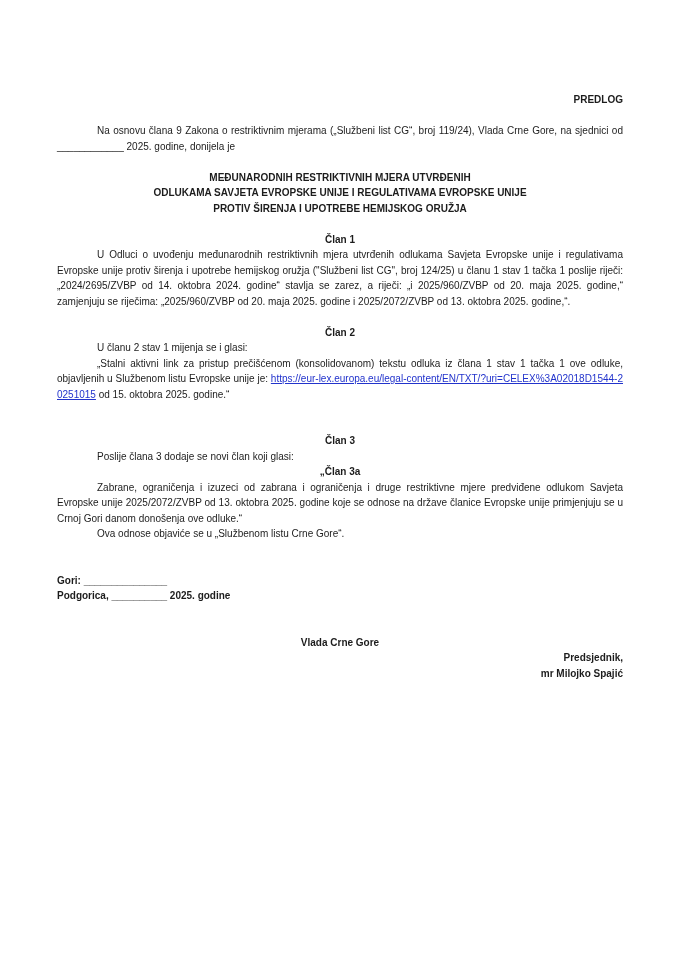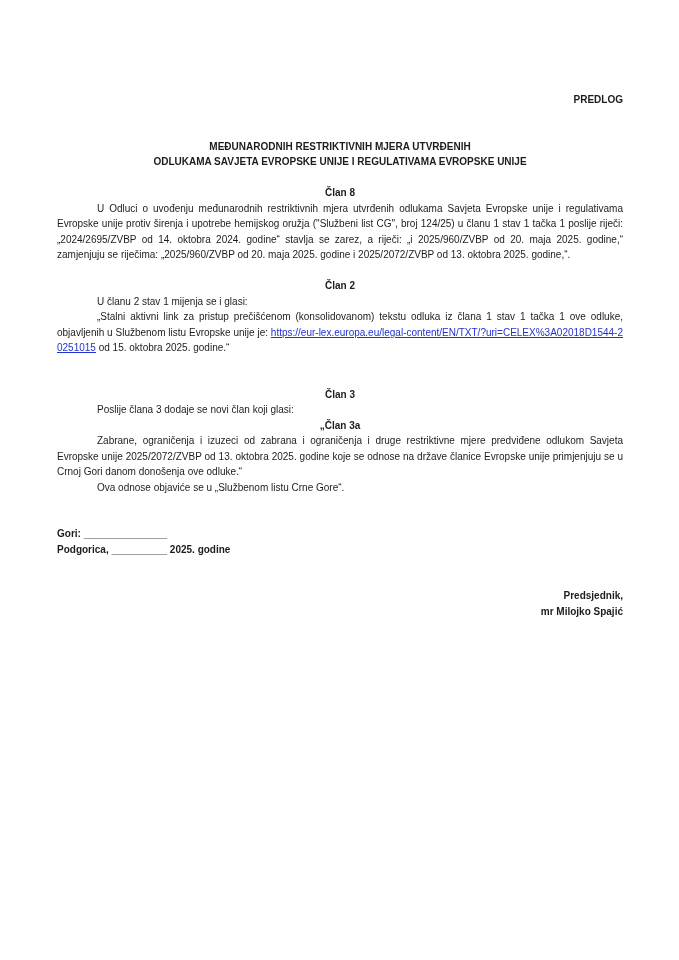--- a/index.html
+++ b/index.html
@@ -38,31 +38,33 @@
 </style>
 </head>
 <body>
 
 <div class="page">
 
   <div class="line right bold">PREDLOG</div>
 
   <div class="gap1"></div>
 
+  <p class="body">Na osnovu člana 9 Zakona o restriktivnim mjerama („Službeni list CG“, broj 119/24), Vlada Crne Gore, na sjednici od ____________ 2025. godine, donijela je</p>
 
   <div class="gap1"></div>
 
   <div>
     <div class="line heading">MEĐUNARODNIH RESTRIKTIVNIH MJERA UTVRĐENIH</div>
     <div class="line heading">ODLUKAMA SAVJETA EVROPSKE UNIJE I REGULATIVAMA EVROPSKE UNIJE</div>
+    <div class="line heading">PROTIV ŠIRENJA I UPOTREBE HEMIJSKOG ORUŽJA</div>
   </div>
 
   <div class="gap1"></div>
 
-  <div class="line heading">Član 8</div>
+  <div class="line heading">Član 1</div>
   <p class="body">U Odluci o uvođenju međunarodnih restriktivnih mjera utvrđenih odlukama Savjeta Evropske unije i regulativama Evropske unije protiv širenja i upotrebe hemijskog oružja ("Službeni list CG", broj 124/25) u članu 1 stav 1 tačka 1 poslije riječi: „2024/2695/ZVBP od 14. oktobra 2024. godine“ stavlja se zarez, a riječi: „i 2025/960/ZVBP od 20. maja 2025. godine,“ zamjenjuju se riječima: „2025/960/ZVBP od 20. maja 2025. godine i 2025/2072/ZVBP od 13. oktobra 2025. godine,“.</p>
 
   <div class="gap1"></div>
 
   <div class="line heading">Član 2</div>
   <p class="body">U članu 2 stav 1 mijenja se i glasi:</p>
   <p class="body"><span>„Stalni aktivni link za pristup prečišćenom (konsolidovanom) tekstu odluka iz člana 1 stav 1 tačka 1 ove odluke, objavljenih u Službenom listu Evropske unije je: </span><a class="doclink" href="#">https://eur-lex.europa.eu/legal-content/EN/TXT/?uri=CELEX%3A02018D1544-20251015</a><span> od 15. oktobra 2025. godine.“</span></p>
 
   <div class="gap2"></div>
 
@@ -73,16 +75,17 @@
 
   <p class="body">Ova odnose objaviće se u „Službenom listu Crne Gore“.</p>
 
   <div class="gap2"></div>
 
   <div class="line bold">Gori: _______________</div>
   <div class="line bold">Podgorica, __________ 2025. godine</div>
 
   <div class="gap2"></div>
 
+  <div class="line center bold">Vlada Crne Gore</div>
   <div class="line right bold">Predsjednik,</div>
   <div class="line right bold">mr Milojko Spajić</div>
 
 </div>
 
 </body></html>

